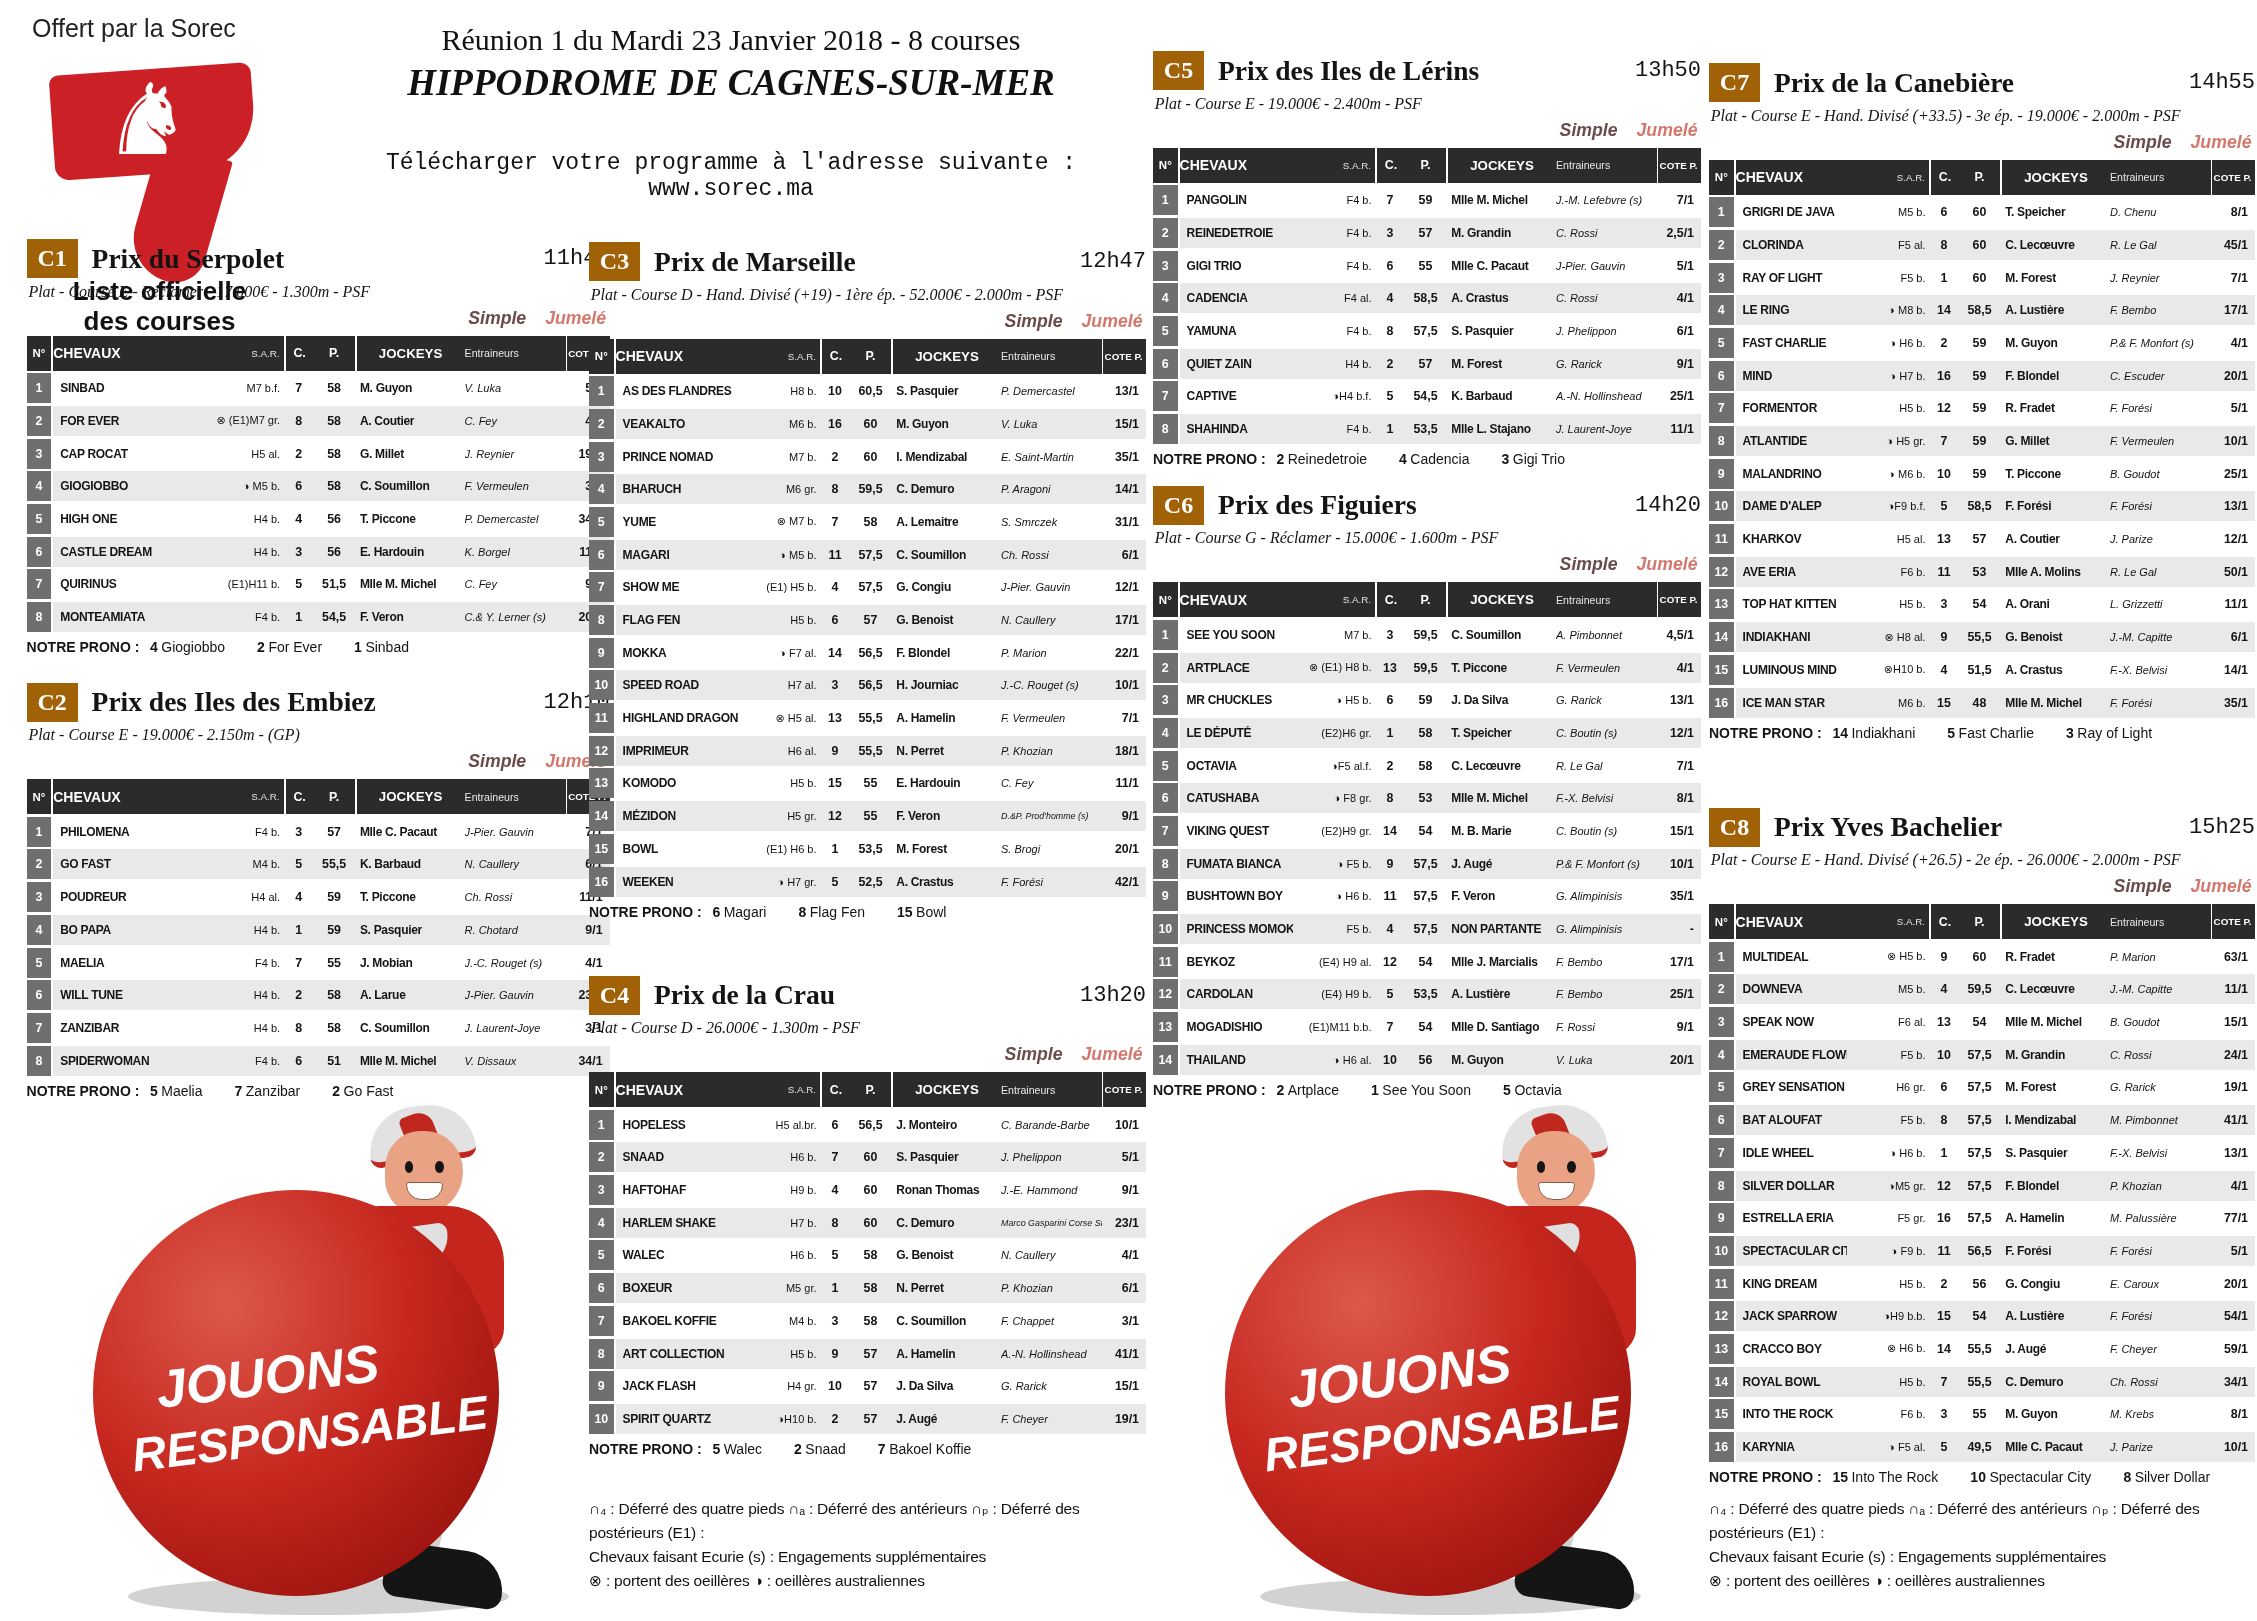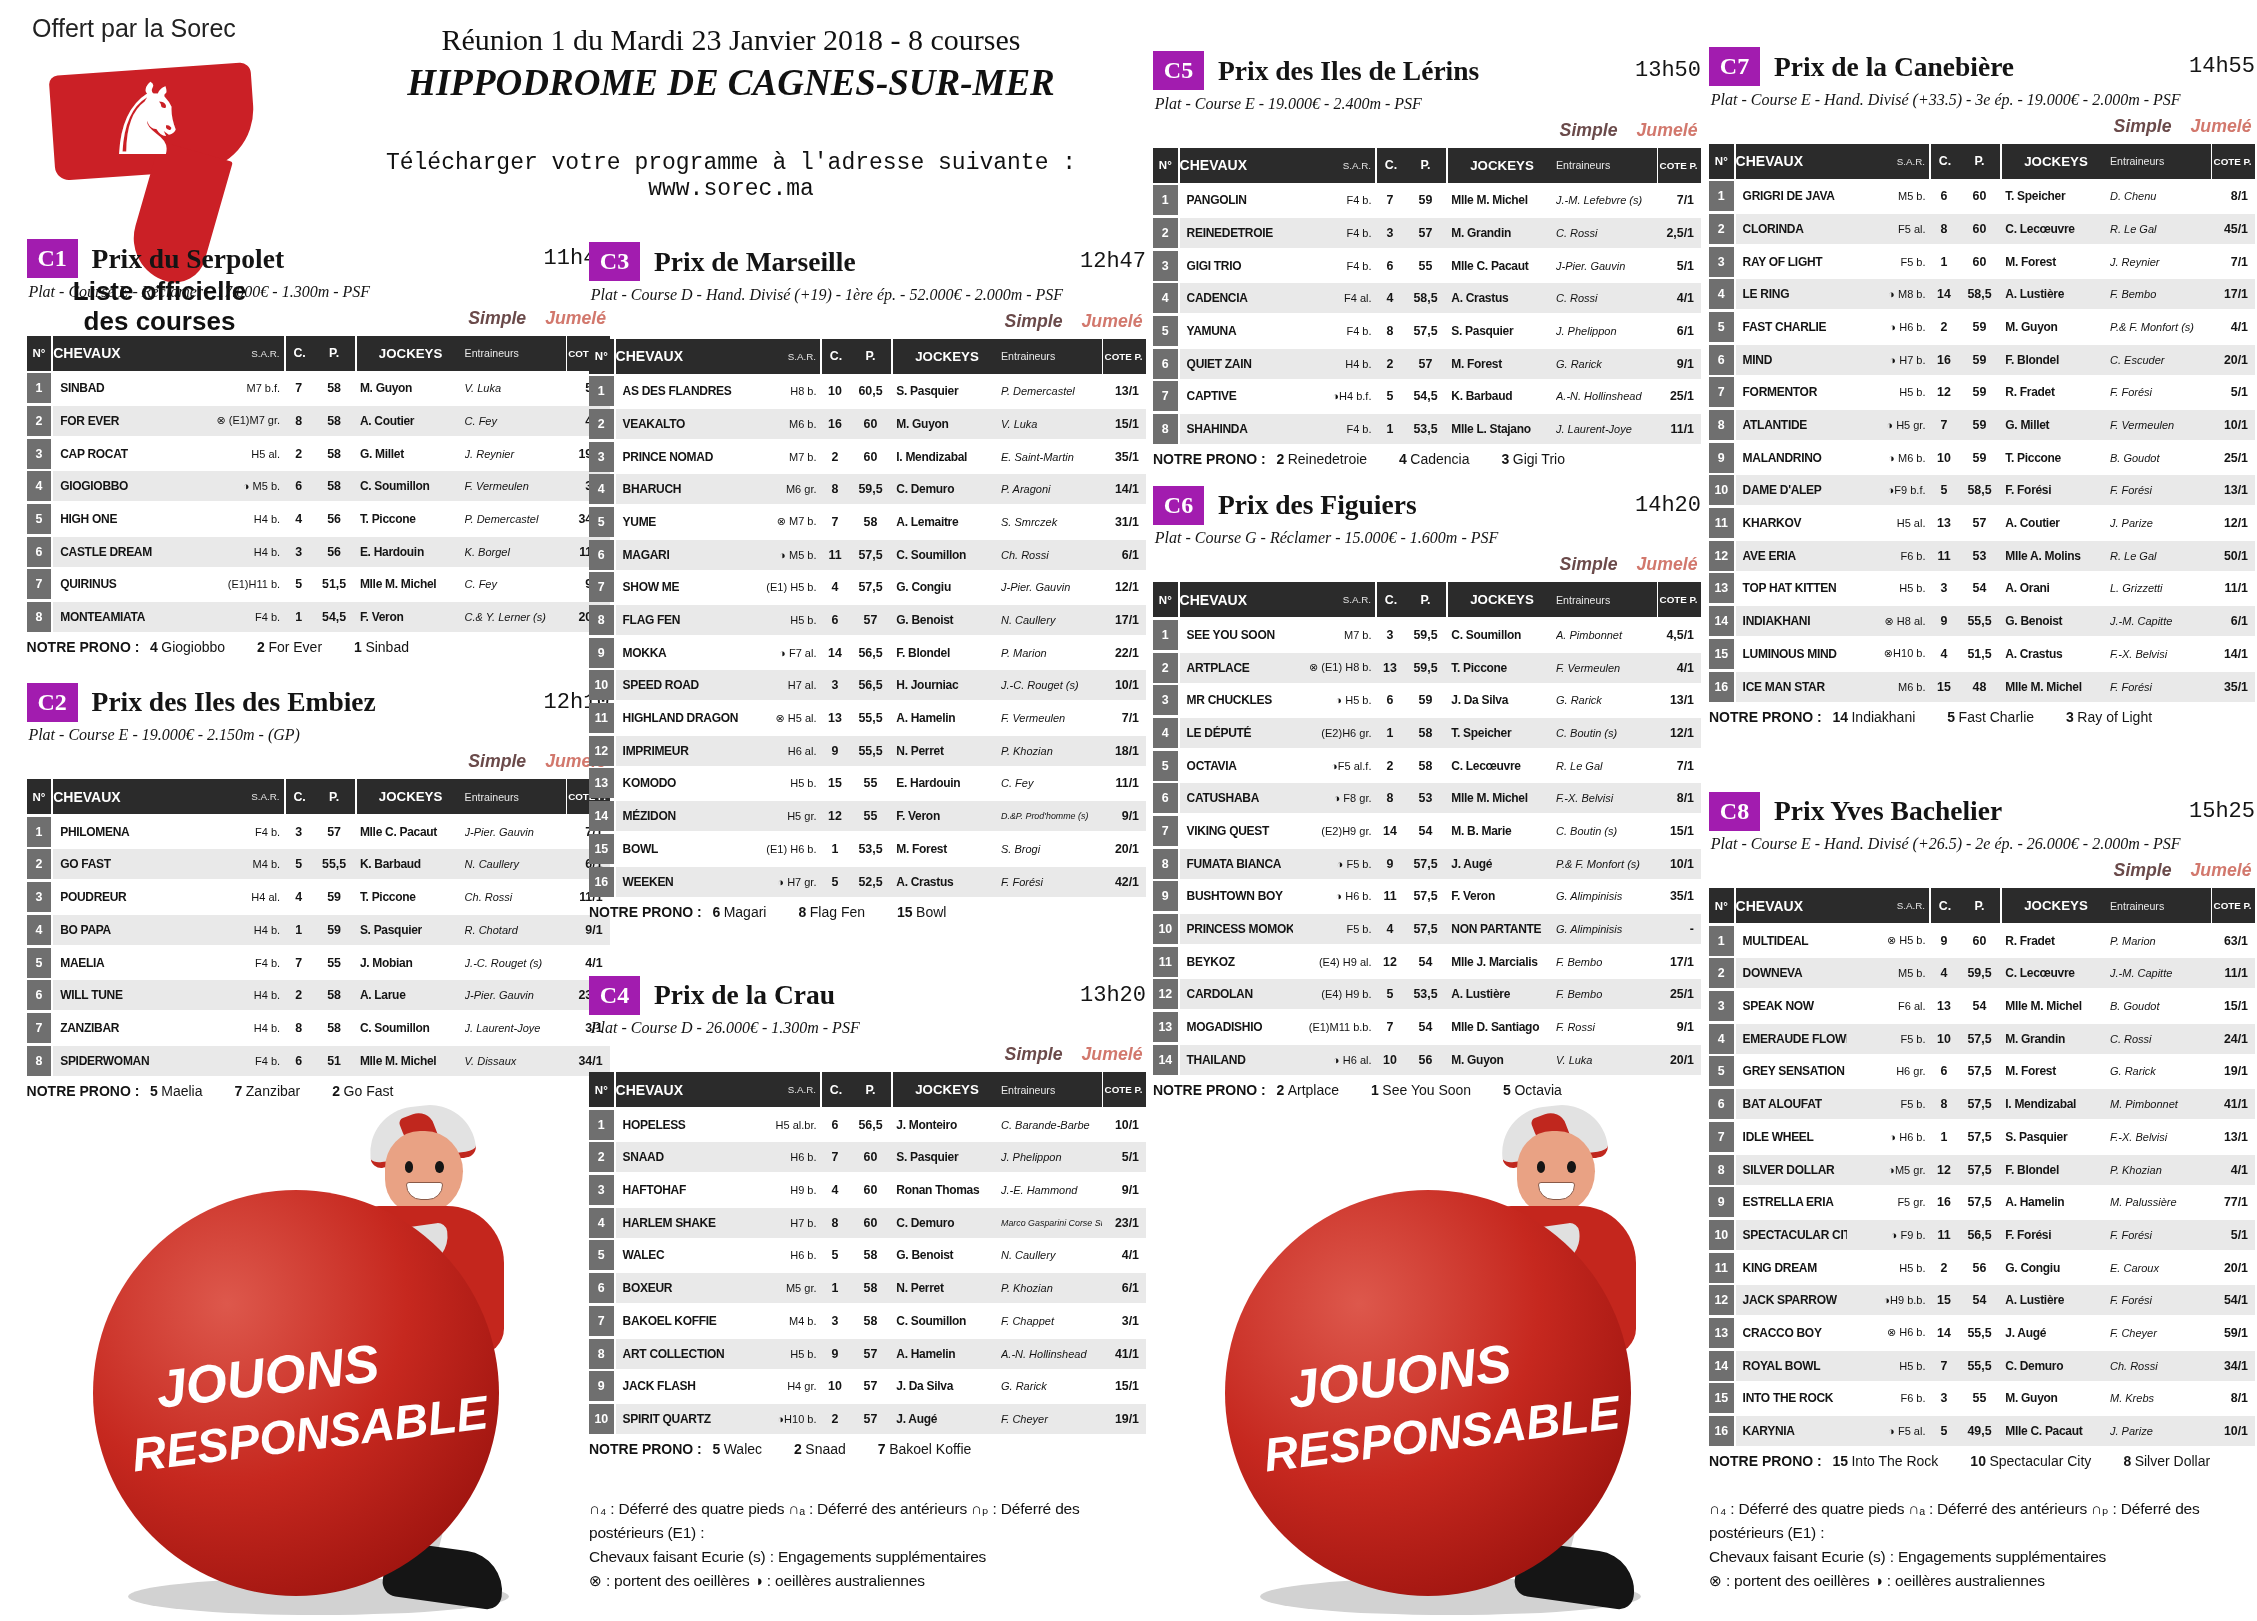--- a/index.html
+++ b/index.html
@@ -23,28 +23,28 @@
   .head-center { position:absolute; left:310px; top:23px; width:842px; text-align:center; }
   .meeting { font-family:"Liberation Serif","DejaVu Serif",serif; font-weight:normal; font-size:30px; color:#111; }
   .venue { font-family:"Liberation Serif","DejaVu Serif",serif; font-weight:bold; font-style:italic;
            font-size:37px; margin-top:3.5px; color:#111; }
   .download { margin-top:46px; font-size:23px; color:#111;font-family:Liberation Mono, monospace; }
   
   .col { position:absolute; }
   #col1 { left:26.6px;   top:238px; width:583px; }
   #col2 { left:589px;  top:241px; width:557px; }
   #col3 { left:1153px; top:50px;  width:548px; }
-  #col4 { left:1709px; top:46px;  width:546px; }
+  #col4 { left:1709px; top:62px;  width:546px; }
   .race { margin-bottom:26.6px; }
   #col2 .race:first-child { margin-bottom:55px; }
   #col3 .race:first-child { margin-bottom:17.7px; }
   #col4 .race:first-child { margin-bottom:66px; }
   
   .race-head { display:flex; align-items:center; height:41px; }
-  .race-code { background:#a21caf; color:#fff; width:51px; height:39px; display:flex; align-items:center;
+  .race-code { background:#a16207; color:#fff; width:51px; height:39px; display:flex; align-items:center;
                justify-content:center; font-family:"Liberation Serif","DejaVu Serif",serif;
                font-weight:bold; font-size:24px; flex:0 0 auto; }
   .race-name { font-family:"Liberation Serif","DejaVu Serif",serif; font-weight:bold; font-size:27.5px;
                margin-left:14px; white-space:nowrap; }
   .race-time { margin-left:auto; font-family:Liberation Mono, monospace; font-size:22px; }
   .race-cond { font-family:"Liberation Serif","DejaVu Serif",serif; font-style:italic; font-size:16px;
                margin:3.5px 0 0 1.8px; white-space:nowrap; }
   .bets { text-align:right; font-style:italic; font-weight:bold; font-size:17.7px; margin:7px 3.5px 7px 0; }
   .bet-simple { color:#6a4a4a; }
   .bet-jumele { color:#d2786d; margin-left:14px; }

